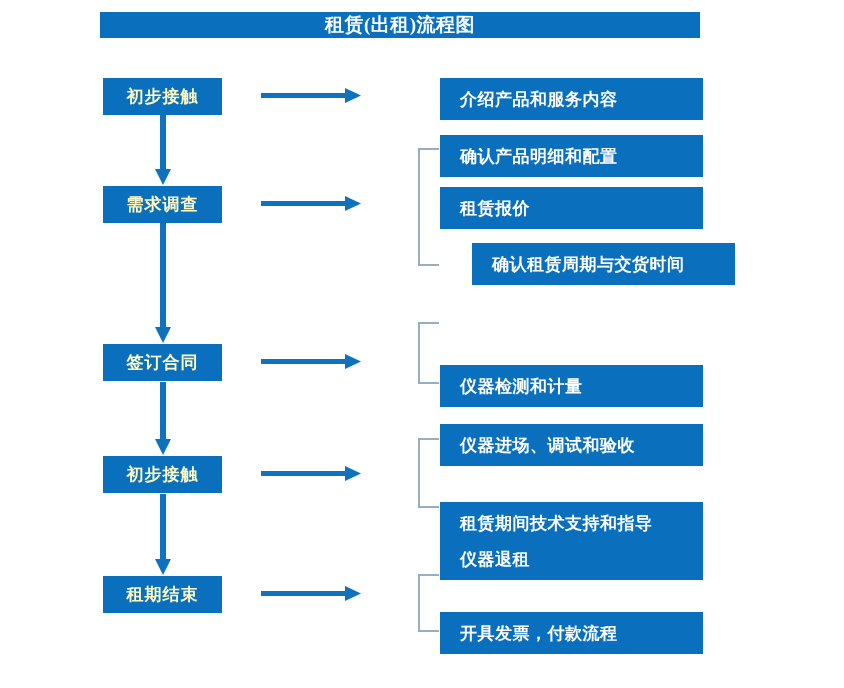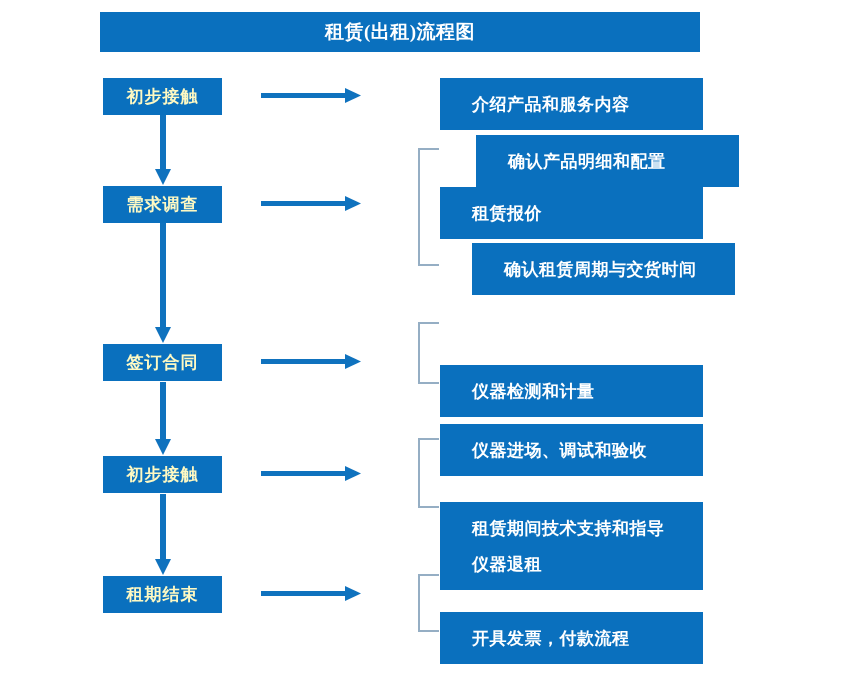--- a/index.html
+++ b/index.html
@@ -18,21 +18,21 @@
     background: #ffffff;
     overflow: hidden;
   }
 
   
   .title-bar {
     position: absolute;
     left: 100px;
     top: 12px;
     width: 600px;
-    height: 40px;
+    height: 26px;
     background: #0A70BE;
     color: #ffffff;
     display: flex;
     align-items: center;
     justify-content: center;
     font-size: 19px;
     font-weight: bold;
     letter-spacing: 0.5px;
     white-space: nowrap;
   }
@@ -52,28 +52,28 @@
     font-weight: bold;
     letter-spacing: 1px;
     white-space: nowrap;
   }
 
   
   .detail-box {
     position: absolute;
     left: 440px;
     width: 263px;
-    height: 52px;
+    height: 42px;
     background: #0A70BE;
     color: #ffffff;
     display: flex;
     align-items: center;
     font-size: 17px;
     font-weight: bold;
-    padding-left: 32px;
+    padding-left: 20px;
     box-sizing: border-box;
     letter-spacing: 0.5px;
     white-space: nowrap;
   }
 
   
   .arrow-right {
     position: absolute;
     width: 100px;
     height: 16px;
@@ -190,21 +190,21 @@
   </div>
 
   <div class="bracket" style="left:417px; top:574px; height:58px;">
     <svg class="bracket-svg" width="22" height="58" viewBox="0 0 22 58">
       <path d="M22 1 L2 1 L2 57 L22 57" fill="none" stroke="#95AEC4" stroke-width="2"></path>
     </svg>
   </div>
 
   <div class="detail-box" style="top:78px;">介绍产品和服务内容</div>
 
-  <div class="detail-box" style="top:135px;margin-left:36px;">确认产品明细和配置</div>
+  <div class="detail-box" style="top:135px;">确认产品明细和配置</div>
 
   <div class="detail-box" style="top:187px;">租赁报价</div>
 
   <div class="detail-box" style="top:243px;margin-left:32px;">确认租赁周期与交货时间</div>
 
 
   <div class="detail-box" style="top:365px;">仪器检测和计量</div>
 
   <div class="detail-box" style="top:424px;">仪器进场、调试和验收</div>
 

